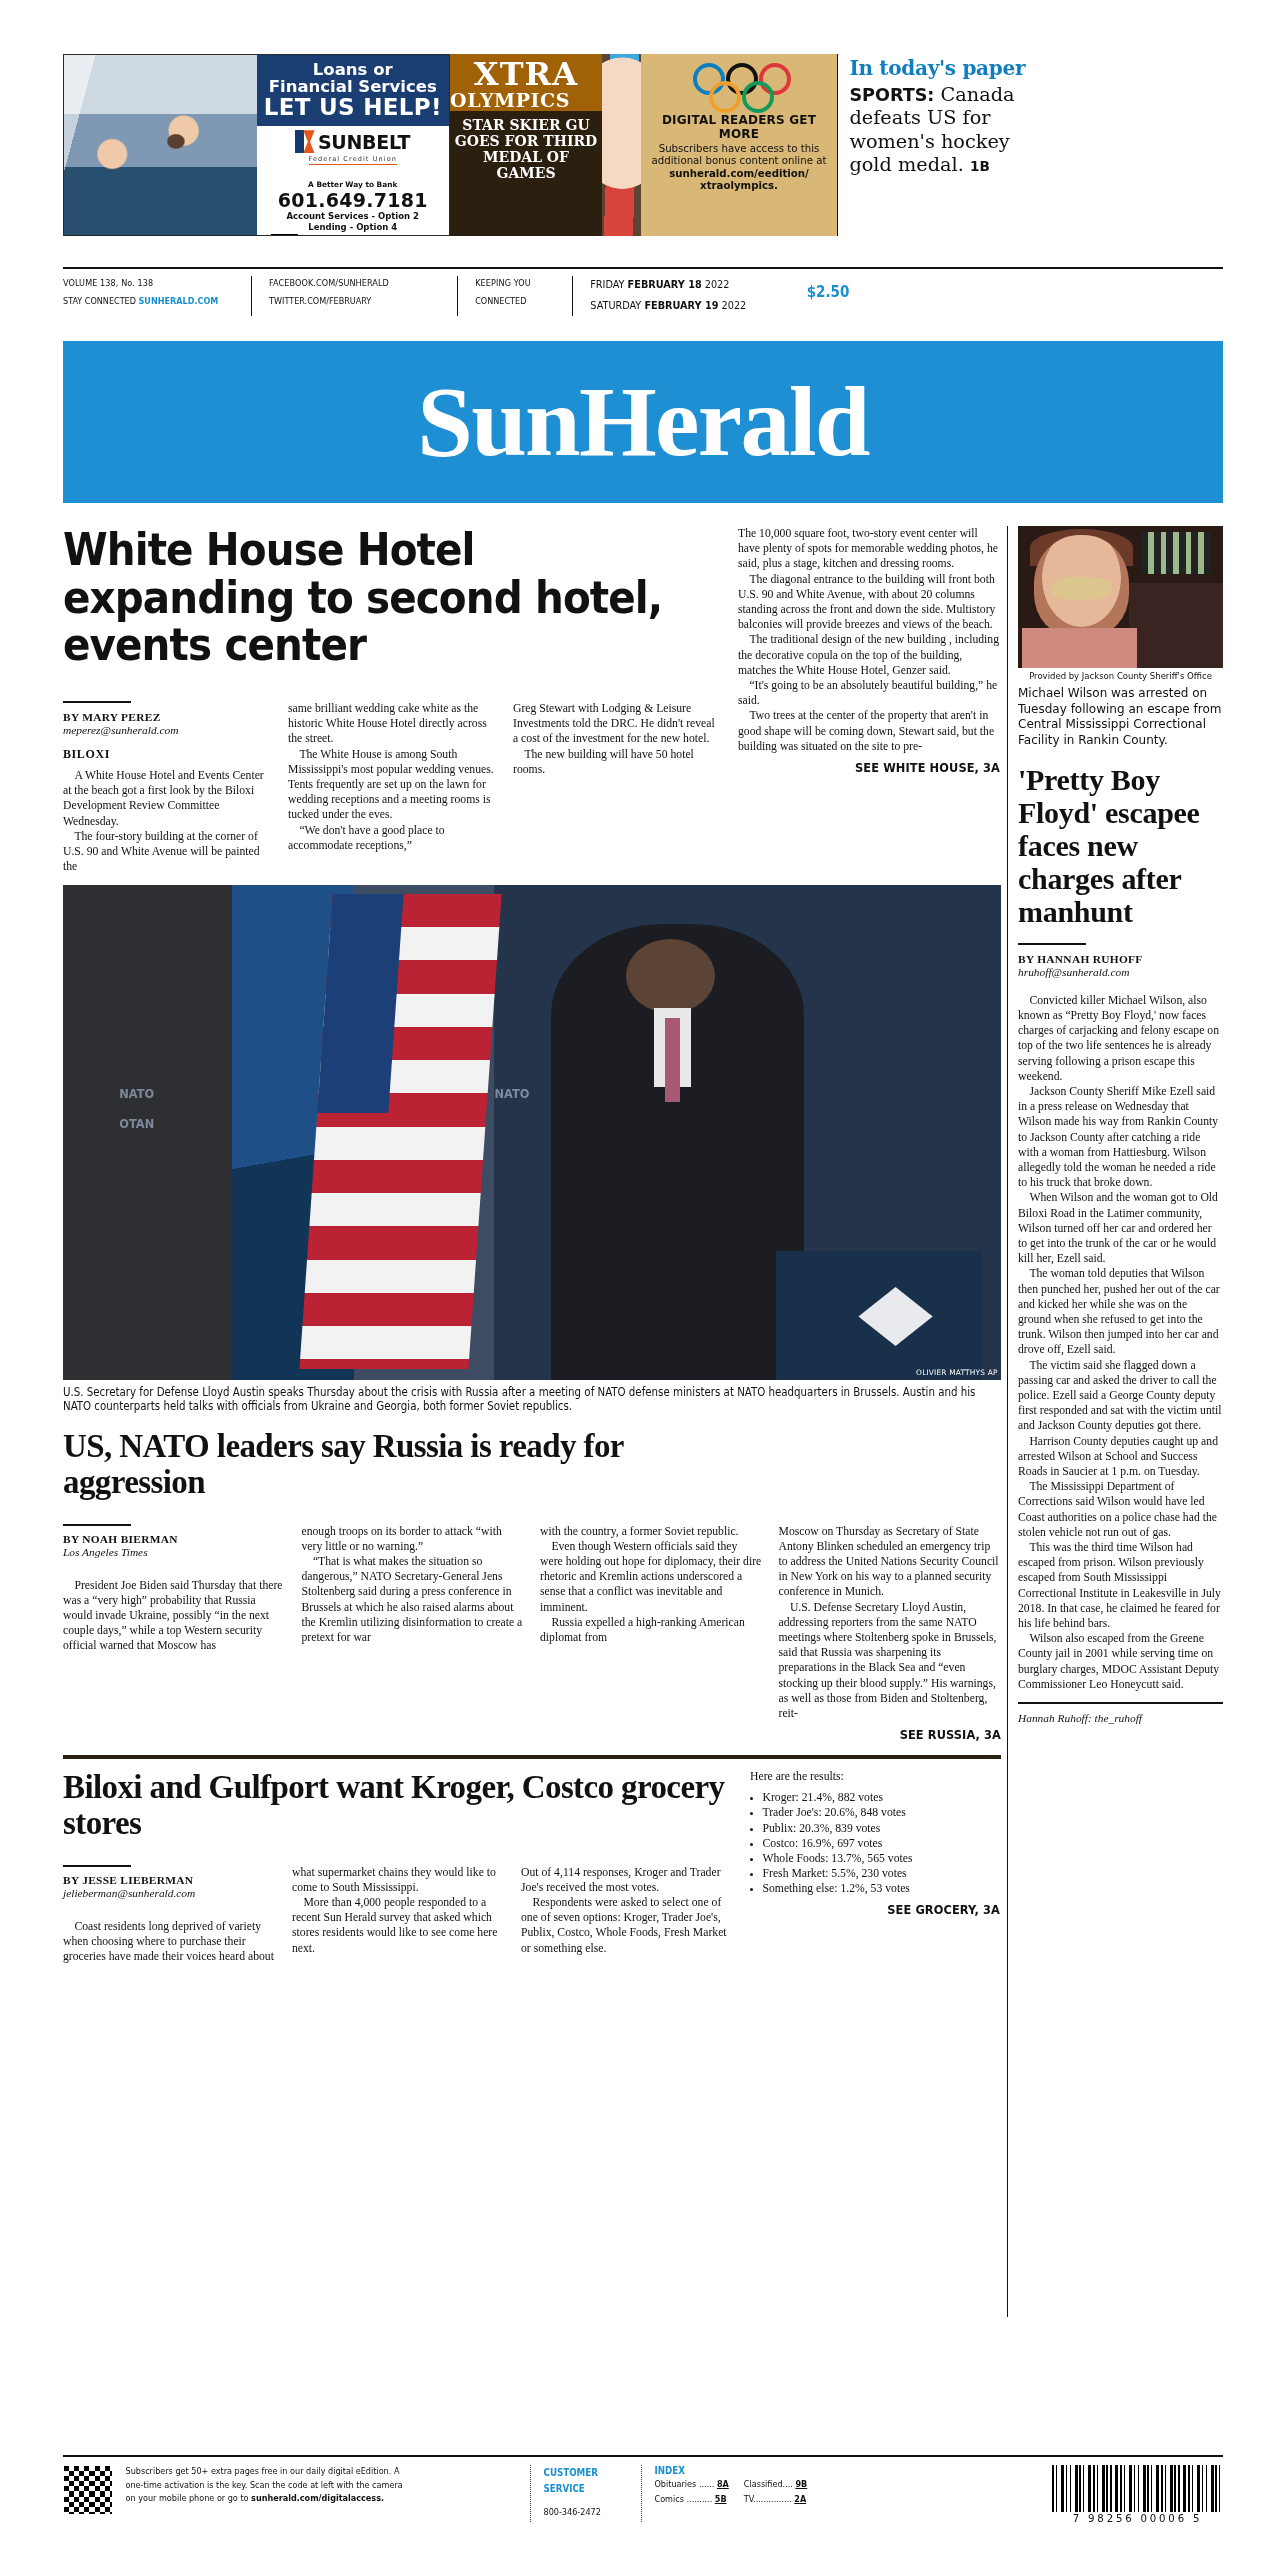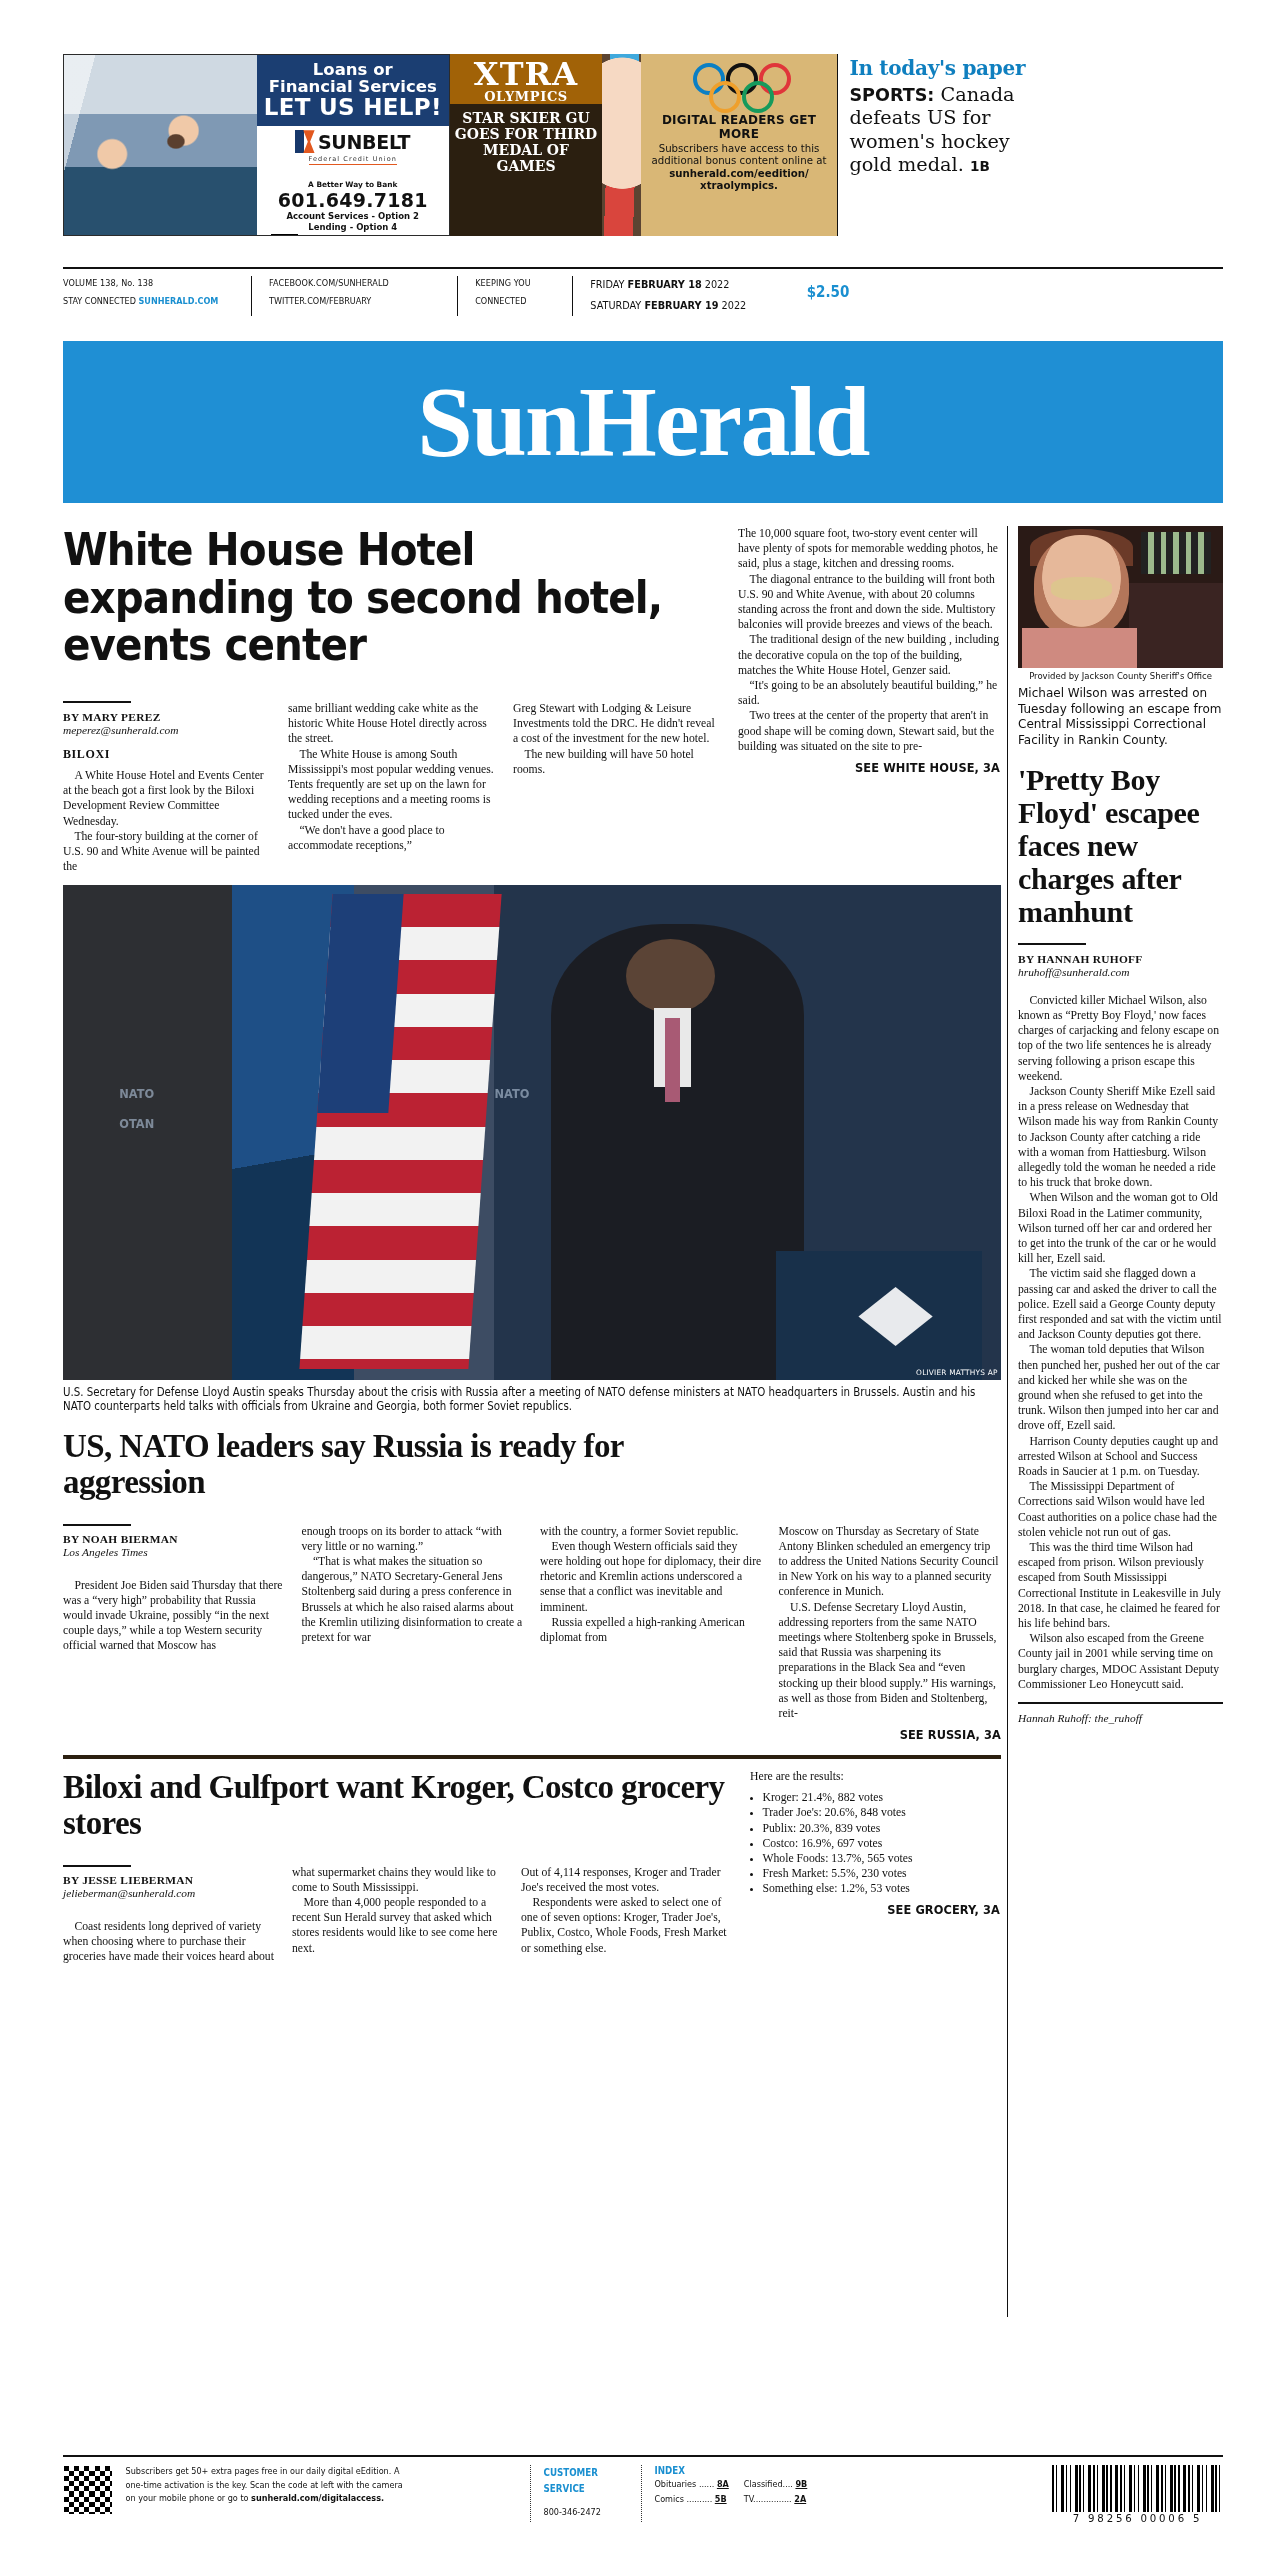--- a/index.html
+++ b/index.html
@@ -63,21 +63,21 @@
   .lender { font-size:5.1px; font-family:"DejaVu Sans", sans-serif; font-weight:bold; line-height:1;}
   .lender .house { font-size:11.4px; display:block; line-height:.9;}
 
   
   .promo-oly { width:387px; height:182px; display:flex; overflow:hidden; }
   .oly-left { width:152px; background:#a16207; display:flex; flex-direction:column; }
   .oly-xtra {
     font-family:"DejaVu Serif", serif; font-weight:bold; font-size:32px; color:#fff;
     letter-spacing:1.1px; text-align:center; line-height:.95; padding-top:4.5px;
   }
-  .oly-olympics { font-family:"DejaVu Serif", serif; font-weight:bold; font-size:13px; color:#fff; text-align:center; letter-spacing:0.6px;}
+  .oly-olympics { font-family:"DejaVu Serif", serif; font-weight:bold; font-size:19px; color:#fff; text-align:left; letter-spacing:0.6px;}
   .oly-dark { flex:1; background:#2b1f10; color:#fff; font-family:"DejaVu Serif", serif;
       font-weight:bold; font-size:14px; text-align:center; line-height:1.16; padding:5.7px 2.3px; }
   .oly-photo { flex:1; position:relative;
     background: linear-gradient(#3fa9dd 0 48%, #d9453d 48% 100%);
     overflow:hidden;
   }
   .oly-photo:after{
     content:""; position:absolute; inset:0;
     background:
       radial-gradient(ellipse 51px 68px at 52% 38%, #f6d9c3 0 96%, transparent 97%),
@@ -505,22 +505,22 @@
       <div class="hl-right">'Pretty Boy Floyd' escapee faces new charges after manhunt</div>
 
       <div class="byline-rule" style="margin-top:15px"></div>
       <div class="byline">BY HANNAH RUHOFF</div>
       <div class="byemail">hruhoff@sunherald.com</div>
 
       <div class="col-text" style="margin-top:15px">
         <p>Convicted killer Michael Wilson, also known as “Pretty Boy Floyd,' now faces charges of carjacking and felony escape on top of the two life sentences he is already serving following a prison escape this weekend.</p>
         <p>Jackson County Sheriff Mike Ezell said in a press release on Wednesday that Wilson made his way from Rankin County to Jackson County after catching a ride with a woman from Hattiesburg. Wilson allegedly told the woman he needed a ride to his truck that broke down.</p>
         <p>When Wilson and the woman got to Old Biloxi Road in the Latimer community, Wilson turned off her car and ordered her to get into the trunk of the car or he would kill her, Ezell said.</p>
+        <p>The woman told deputies that Wilson then punched her, pushed her out of the car and kicked her while she was on the ground when she refused to get into the trunk. Wilson then jumped into her car and drove off, Ezell said.</p>
         <p>The victim said she flagged down a passing car and asked the driver to call the police. Ezell said a George County deputy first responded and sat with the victim until and Jackson County deputies got there.</p>
-        <p>The woman told deputies that Wilson then punched her, pushed her out of the car and kicked her while she was on the ground when she refused to get into the trunk. Wilson then jumped into her car and drove off, Ezell said.</p>
         <p>Harrison County deputies caught up and arrested Wilson at School and Success Roads in Saucier at 1 p.m. on Tuesday.</p>
         <p>The Mississippi Department of Corrections said Wilson would have led Coast authorities on a police chase had the stolen vehicle not run out of gas.</p>
         <p>This was the third time Wilson had escaped from prison. Wilson previously escaped from South Mississippi Correctional Institute in Leakesville in July 2018. In that case, he claimed he feared for his life behind bars.</p>
         <p>Wilson also escaped from the Greene County jail in 2001 while serving time on burglary charges, MDOC Assistant Deputy Commissioner Leo Honeycutt said.</p>
       </div>
       <div class="hrule-thin"></div>
       <div class="byemail">Hannah Ruhoff: the_ruhoff</div>
     </div>
   </div>
 

